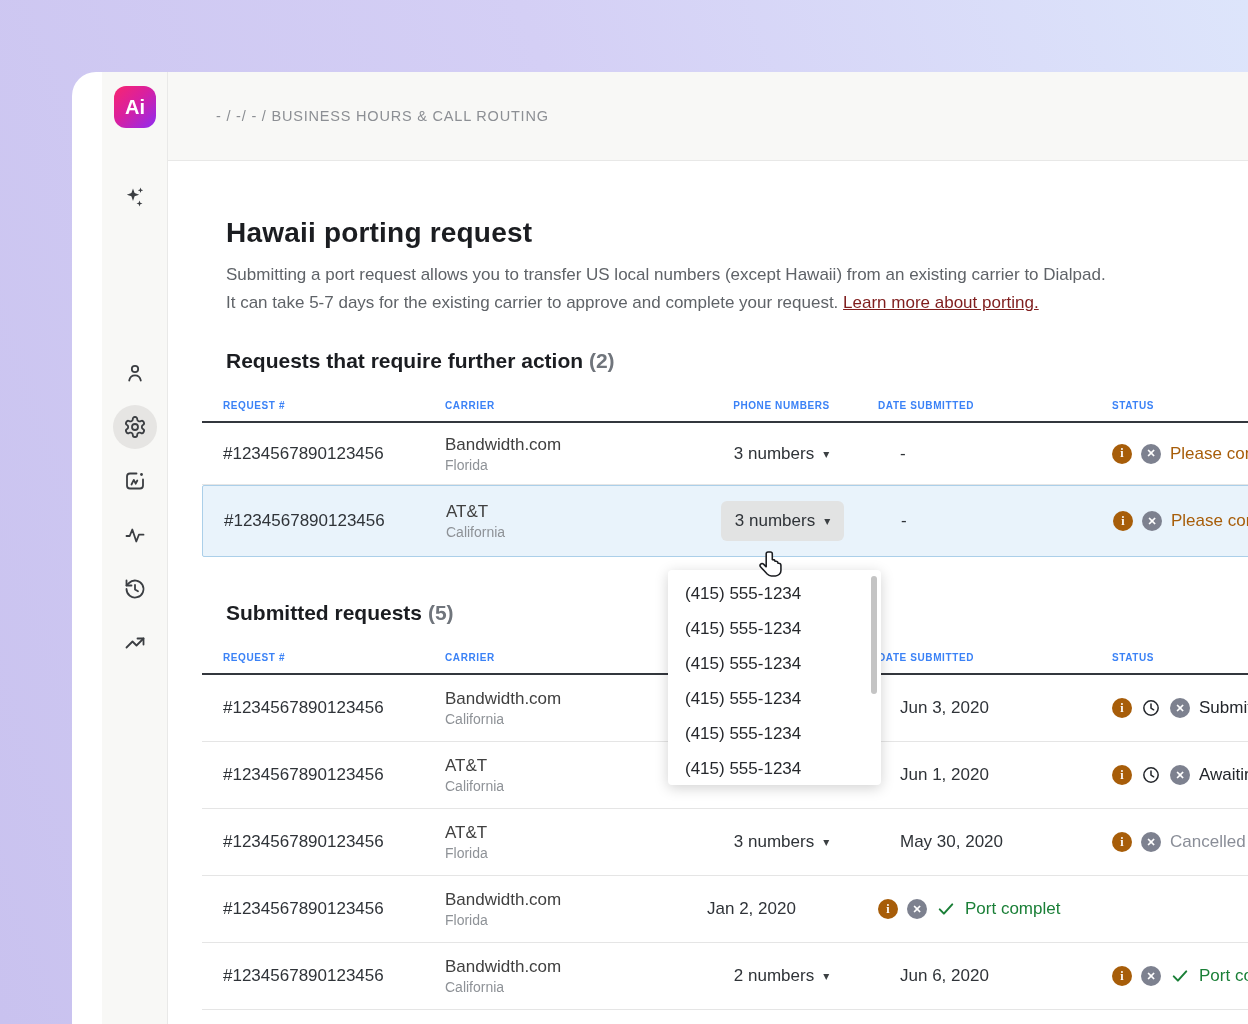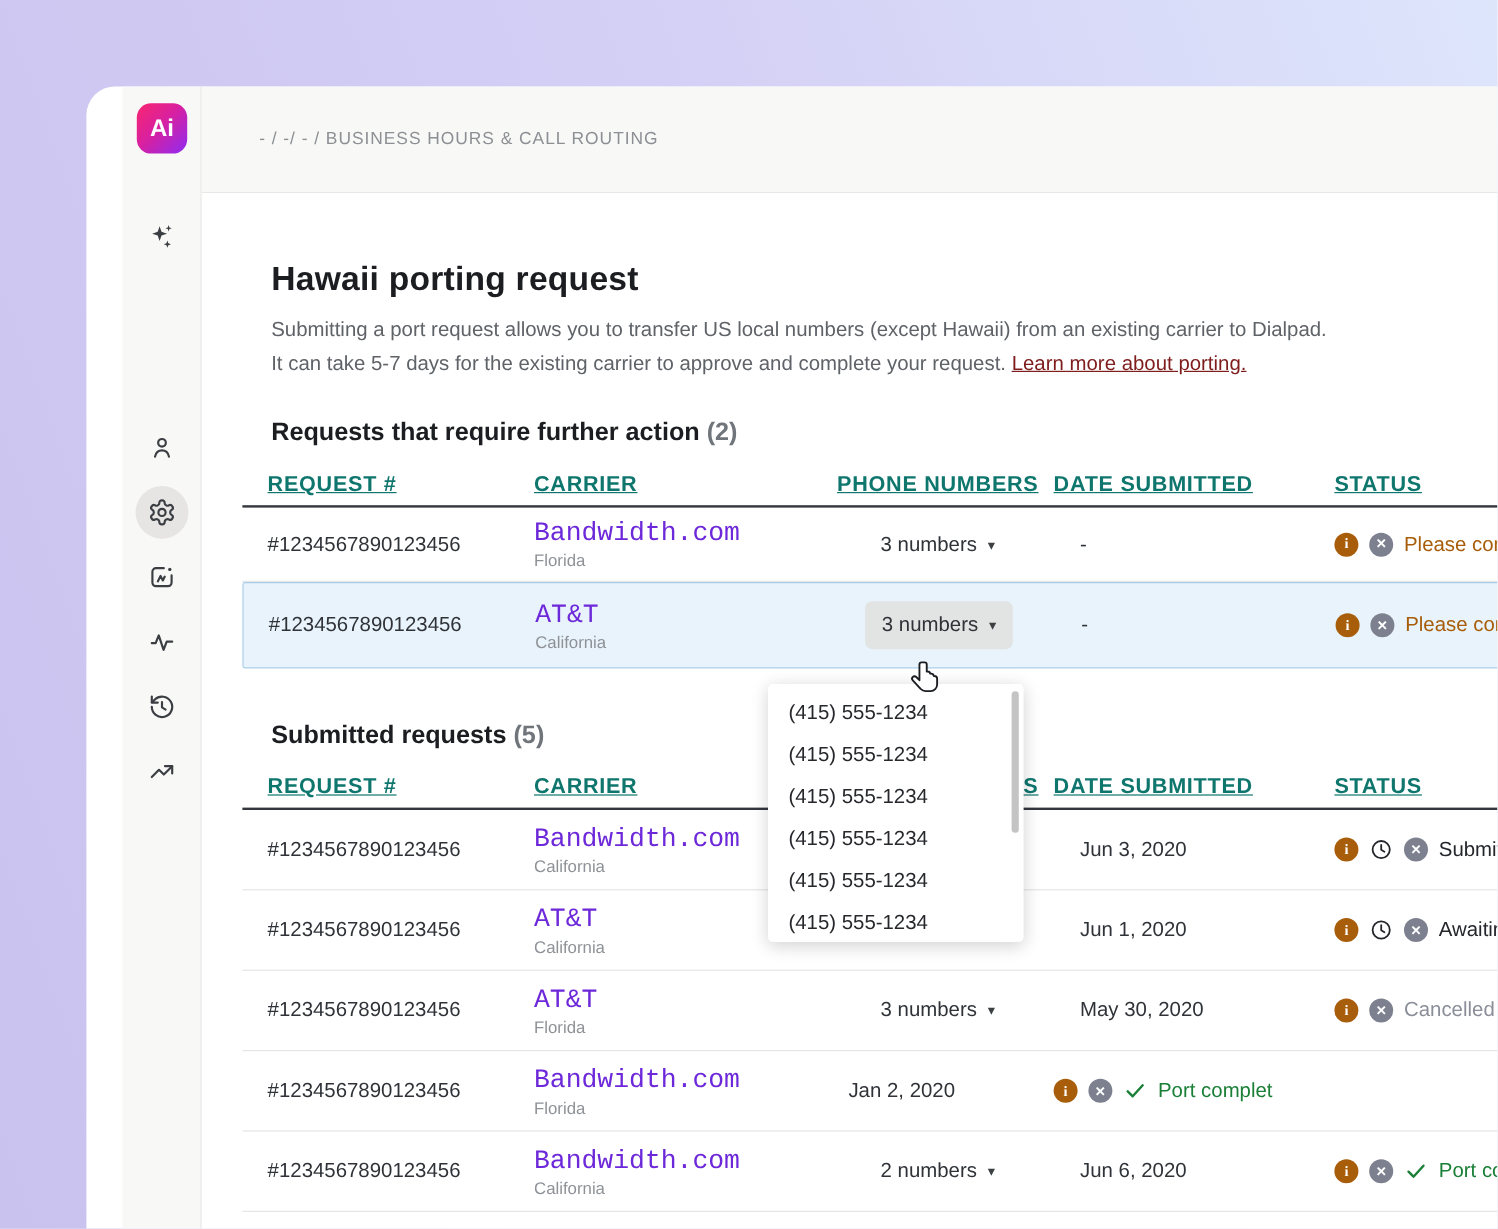--- a/index.html
+++ b/index.html
@@ -56,31 +56,31 @@
   .section-title .count { color:#70757c; font-weight:700; }
   .section-title.second { margin-top:44px; }
 
   
   .ptable { margin-left:34px; width:1120px; }
   .thead, .trow {
     display:grid; grid-template-columns:222px 240px 193px 234px 1fr;
     padding-left:21px; align-items:center;
   }
   .thead { height:30px; margin-top:20px; border-bottom:2px solid #33373d; align-items:end; padding-bottom:10px; }
-  .thead span { font-size:18px; font-weight:700; letter-spacing:.6px; color:#0f766e;text-decoration:underline; }
+  .thead span { font-size:10px; font-weight:700; letter-spacing:.6px; color:#3b82f6; }
   .thead .ph { text-align:center; }
 
   .trow { border-bottom:1px solid #e5e5e5; cursor:pointer; }
   .t1 .trow { height:62px; }
   .t2 .trow { height:67px; }
   .trow.highlighted {
     height:72px; background:#e9f3fb; border:1px solid #abcfe9; border-radius:2px;
   }
   .c-req { font-size:17px; color:#2f3338; }
-  .c-carrier-name { font-size:22px; color:#6d28d9;font-family:Liberation Mono, monospace; }
+  .c-carrier-name { font-size:17px; color:#404040; }
   .c-carrier-state { font-size:14px; color:#8e9297; margin-top:2px; }
   .cell-phone { text-align:center; font-size:17px; color:#2f3338; white-space:nowrap; }
   .phone-trigger { display:inline-flex; align-items:center; gap:9px; padding:10px 14px; border-radius:6px; }
   .trow.highlighted .phone-trigger { background:#e2e3e3; }
   .caret { font-size:12px; color:#3c4043; }
   .c-date { font-size:17px; color:#2f3338; padding-left:22px; }
 
   .cell-status { display:flex; align-items:center; gap:9px; white-space:nowrap; font-size:17px; }
   .sicon { display:none; flex:0 0 auto; align-items:center; justify-content:center; }
   .badge { width:20px; height:20px; border-radius:50%; color:#fff; font-size:12px; font-weight:700;
@@ -91,21 +91,21 @@
   .st-success .i-check { display:flex; }
   .i-clock svg { width:20px; height:20px; stroke:#23262b; stroke-width:1.8; fill:none; stroke-linecap:round; stroke-linejoin:round; }
   .i-check svg { width:20px; height:20px; stroke:#1a7f37; stroke-width:2.4; fill:none; stroke-linecap:round; stroke-linejoin:round; }
   .st-warning  .stext { color:#a75d09; }
   .st-pending  .stext { color:#23262b; }
   .st-cancelled .stext { color:#8a8e98; }
   .st-success  .stext { color:#1a7f37; }
 
   
   .dropdown {
-    position:absolute; left:640px; top:570px; width:213px; height:215px;
+    position:absolute; left:668px; top:570px; width:213px; height:215px;
     background:#fff; border-radius:4px; box-shadow:0 3px 14px rgba(0,0,0,.18);
     padding:6px 0 4px 0; z-index:20; overflow:hidden;
   }
   .dropdown .item { height:35px; line-height:35px; padding-left:17px; font-size:17px; color:#26282c; cursor:pointer; }
   .dd-scrollbar { position:absolute; right:4px; top:6px; width:6px; height:118px; background:#c4c4c4; border-radius:3px; cursor:pointer; }
 
   
   .cursor { position:absolute; left:756px; top:548px; z-index:30; pointer-events:none; }
 </style>
 </head>

